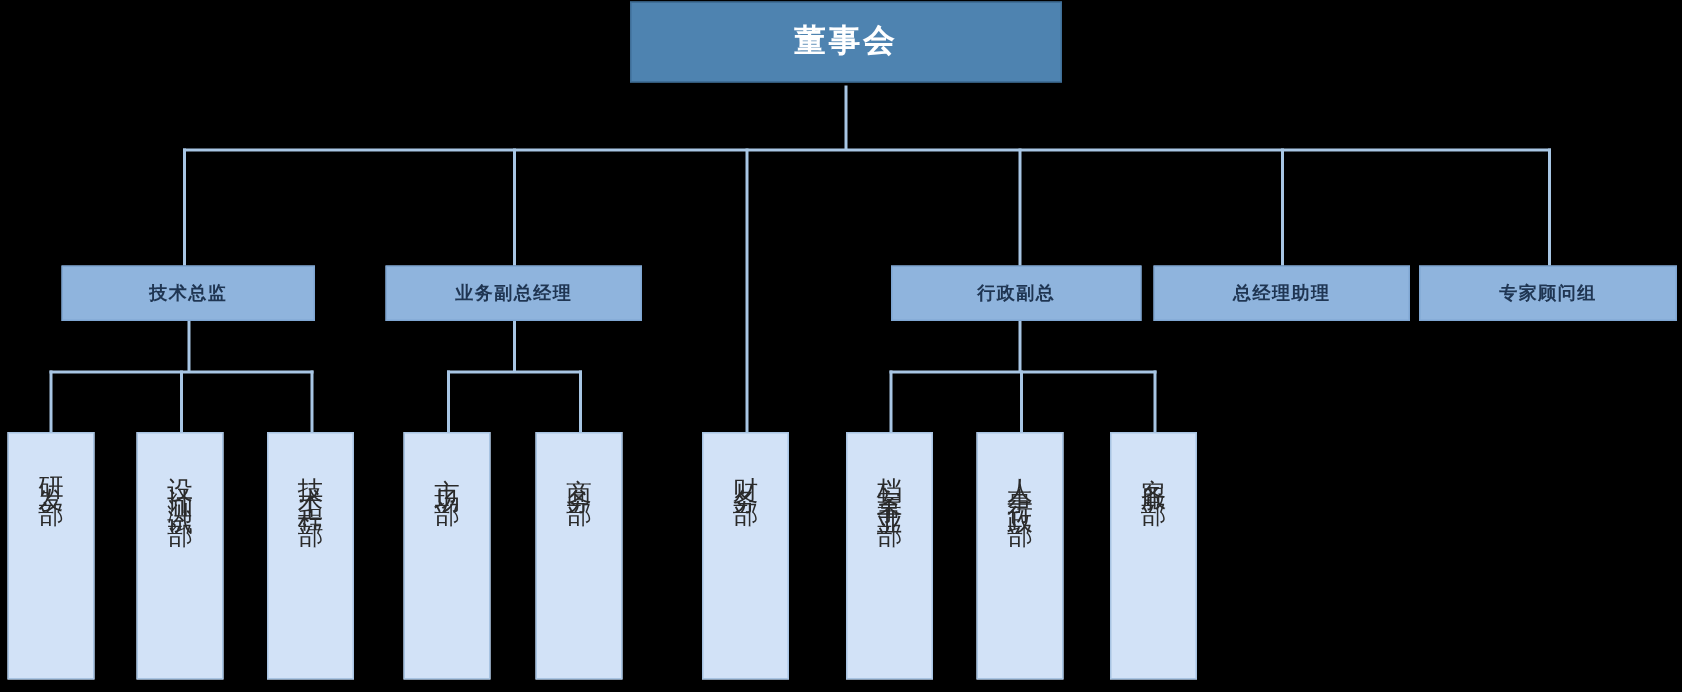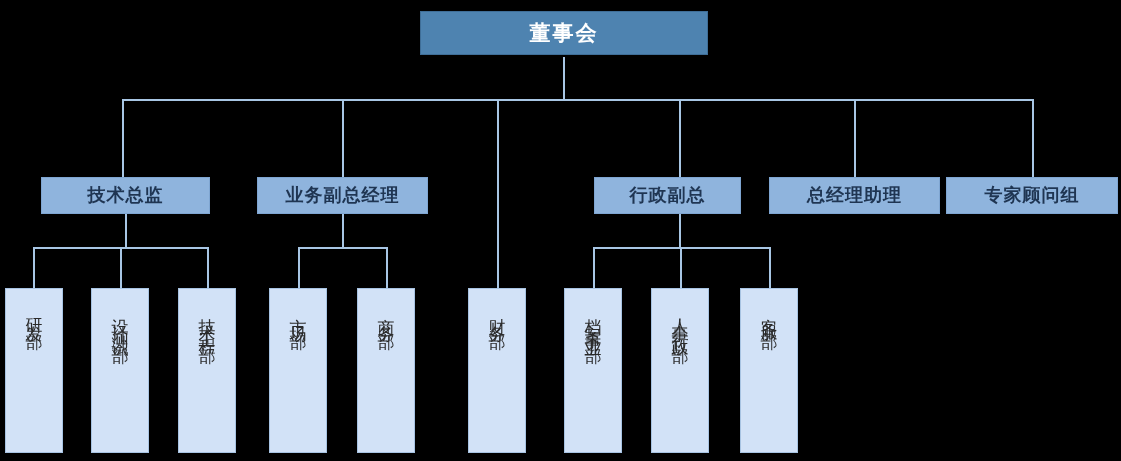--- a/index.html
+++ b/index.html
@@ -46,21 +46,21 @@
     font-weight: bold;
     font-size: 21px;
     letter-spacing: 2px;
   }
 
   .node.lvl2 {
     background: #8FB4DD;
     border-color: #7FA6D2;
     color: #1F3552;
     font-weight: bold;
-    font-size: 18px;
+    font-size: 12px;
     letter-spacing: 1px;
   }
 
   .node.leaf {
     background: #D2E2F7;
     border-color: #A7C3E2;
     color: #2A2A2A;
     font-weight: normal;
     font-size: 17px;
     align-items: flex-start;
@@ -73,21 +73,21 @@
     letter-spacing: 7px;
     line-height: 1;
     display: block;
   }
 </style>
 </head>
 <body>
 
 <div id="chart-canvas">
 
-  <div class="node root" style="left:420px; top:11px; width:288px; height:44px;">
+  <div class="node root" style="left:420px; top:1px; width:288px; height:54px;">
     <span>董事会</span>
   </div>
 
   <div class="conn v" style="left:563px; top:57px; height:43px;"></div>
   <div class="conn h" style="left:122px; top:99px; width:912px;"></div>
 
   <div class="conn v" style="left:122px; top:99px; height:78px;"></div>
   <div class="conn v" style="left:342px; top:99px; height:78px;"></div>
   <div class="conn v" style="left:679px; top:99px; height:78px;"></div>
   <div class="conn v" style="left:854px; top:99px; height:78px;"></div>
@@ -96,21 +96,21 @@
   <div class="conn v" style="left:497px; top:99px; height:189px;"></div>
 
   <div class="node lvl2" style="left:41px; top:177px; width:169px; height:37px;">
     <span>技术总监</span>
   </div>
 
   <div class="node lvl2" style="left:257px; top:177px; width:171px; height:37px;text-align:right;">
     <span>业务副总经理</span>
   </div>
 
-  <div class="node lvl2" style="left:594px; top:177px; width:147px; height:37px;">
+  <div class="node lvl2" style="left:594px; top:177px; width:167px; height:37px;">
     <span>行政副总</span>
   </div>
 
   <div class="node lvl2" style="left:769px; top:177px; width:171px; height:37px;">
     <span>总经理助理</span>
   </div>
 
   <div class="node lvl2" style="left:946px; top:177px; width:172px; height:37px;">
     <span>专家顾问组</span>
   </div>

